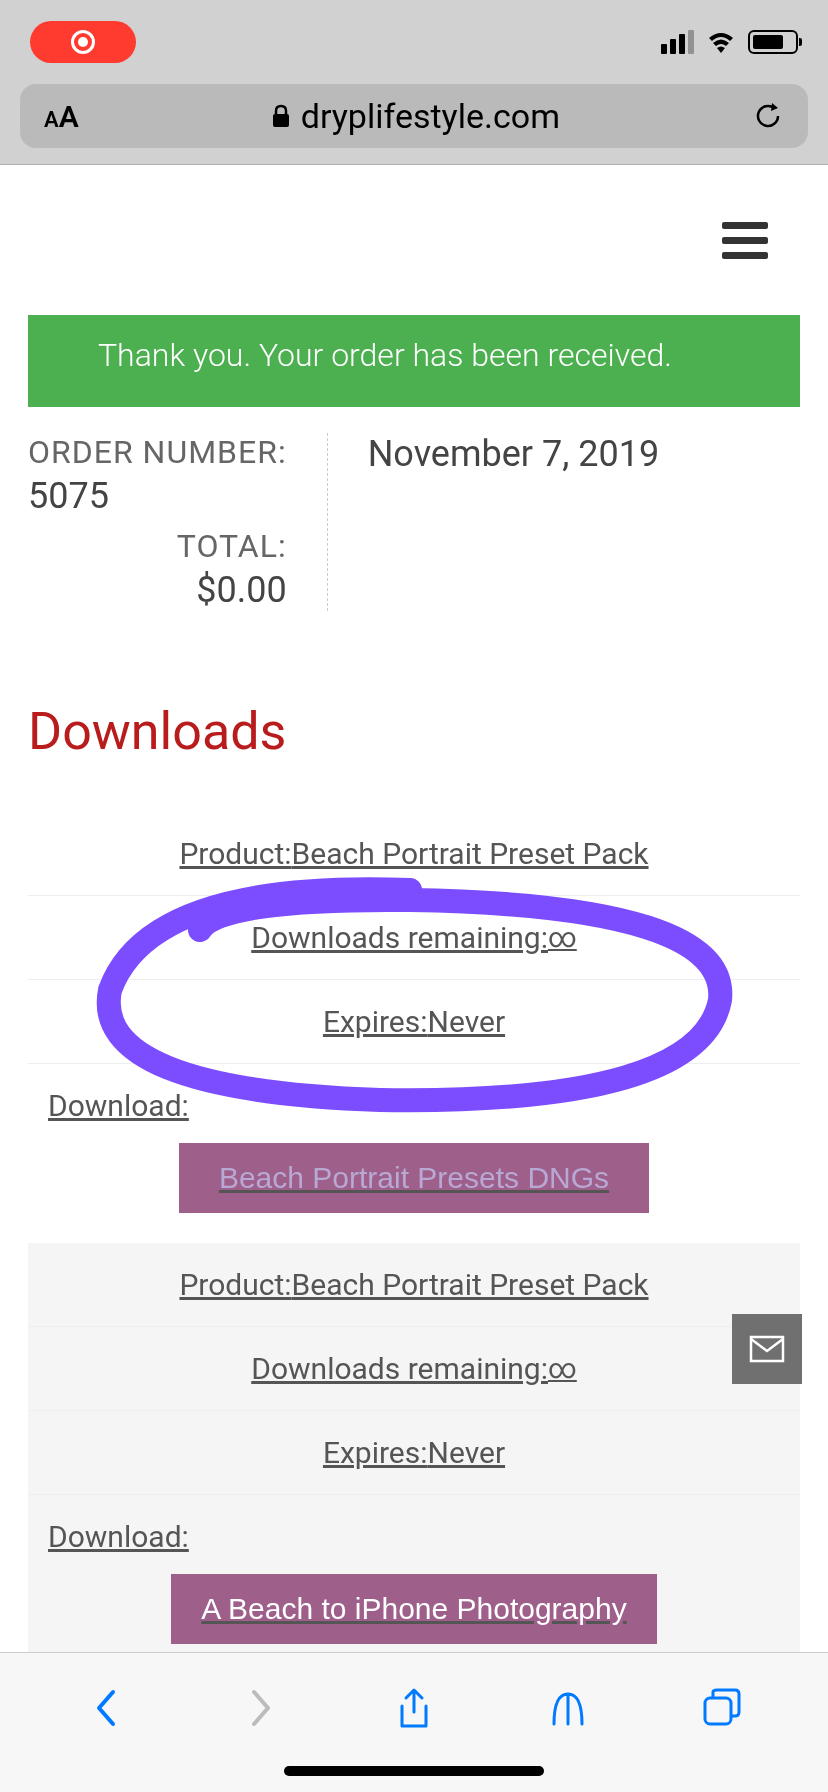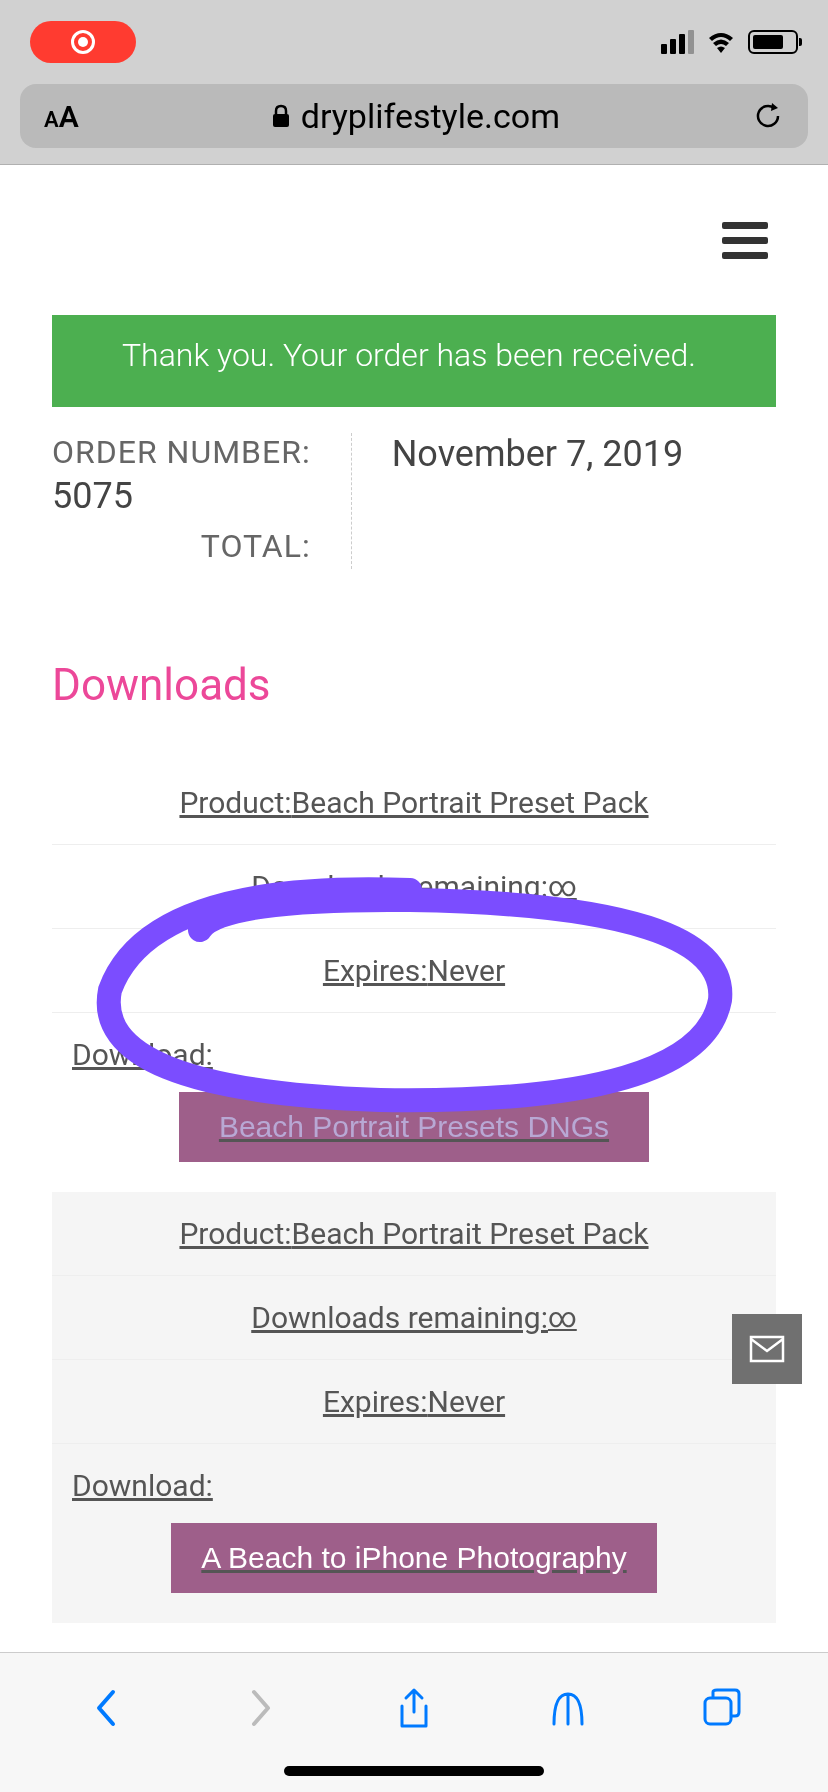--- a/index.html
+++ b/index.html
@@ -179,21 +179,21 @@
     
     .hamburger-line {
       width: 46px;
       height: 7px;
       background: #333;
       border-radius: 2px;
     }
     
     
     .content {
-      padding: 0 52px;
+      padding: 0 28px;
     }
     
     .success-banner {
       background: #4caf50;
       color: #fff;
       padding: 20px 70px 30px 70px;
       font-size: 32px;
       line-height: 1.3;
       font-weight: 300;
     }
@@ -226,22 +226,22 @@
       font-weight: 400;
     }
     
     .total-row {
       margin-top: 10px;
       text-align: right;
     }
     
     
     .downloads-heading {
-      font-size: 44px;
-      color: #ec4899;
+      font-size: 52px;
+      color: #b91c1c;
       font-weight: 400;
       margin-top: 90px;
       margin-bottom: 50px;
     }
     
     .download-table {
       width: 100%;
     }
     
     .download-row {
@@ -408,20 +408,21 @@
 
 <div class="content">
   <div class="success-banner">Thank you. Your order has been received.</div>
 
   <div class="order-info">
     <div class="order-col">
       <div class="order-label">ORDER NUMBER:</div>
       <div class="order-value">5075</div>
       <div class="total-row">
         <div class="order-label">TOTAL:</div>
+        <div class="order-value">$0.00</div>
       </div>
     </div>
     <div class="order-col">
       <div class="order-value">November 7, 2019</div>
     </div>
   </div>
 
   <h2 class="downloads-heading">Downloads</h2>
 
   <div class="download-table">

